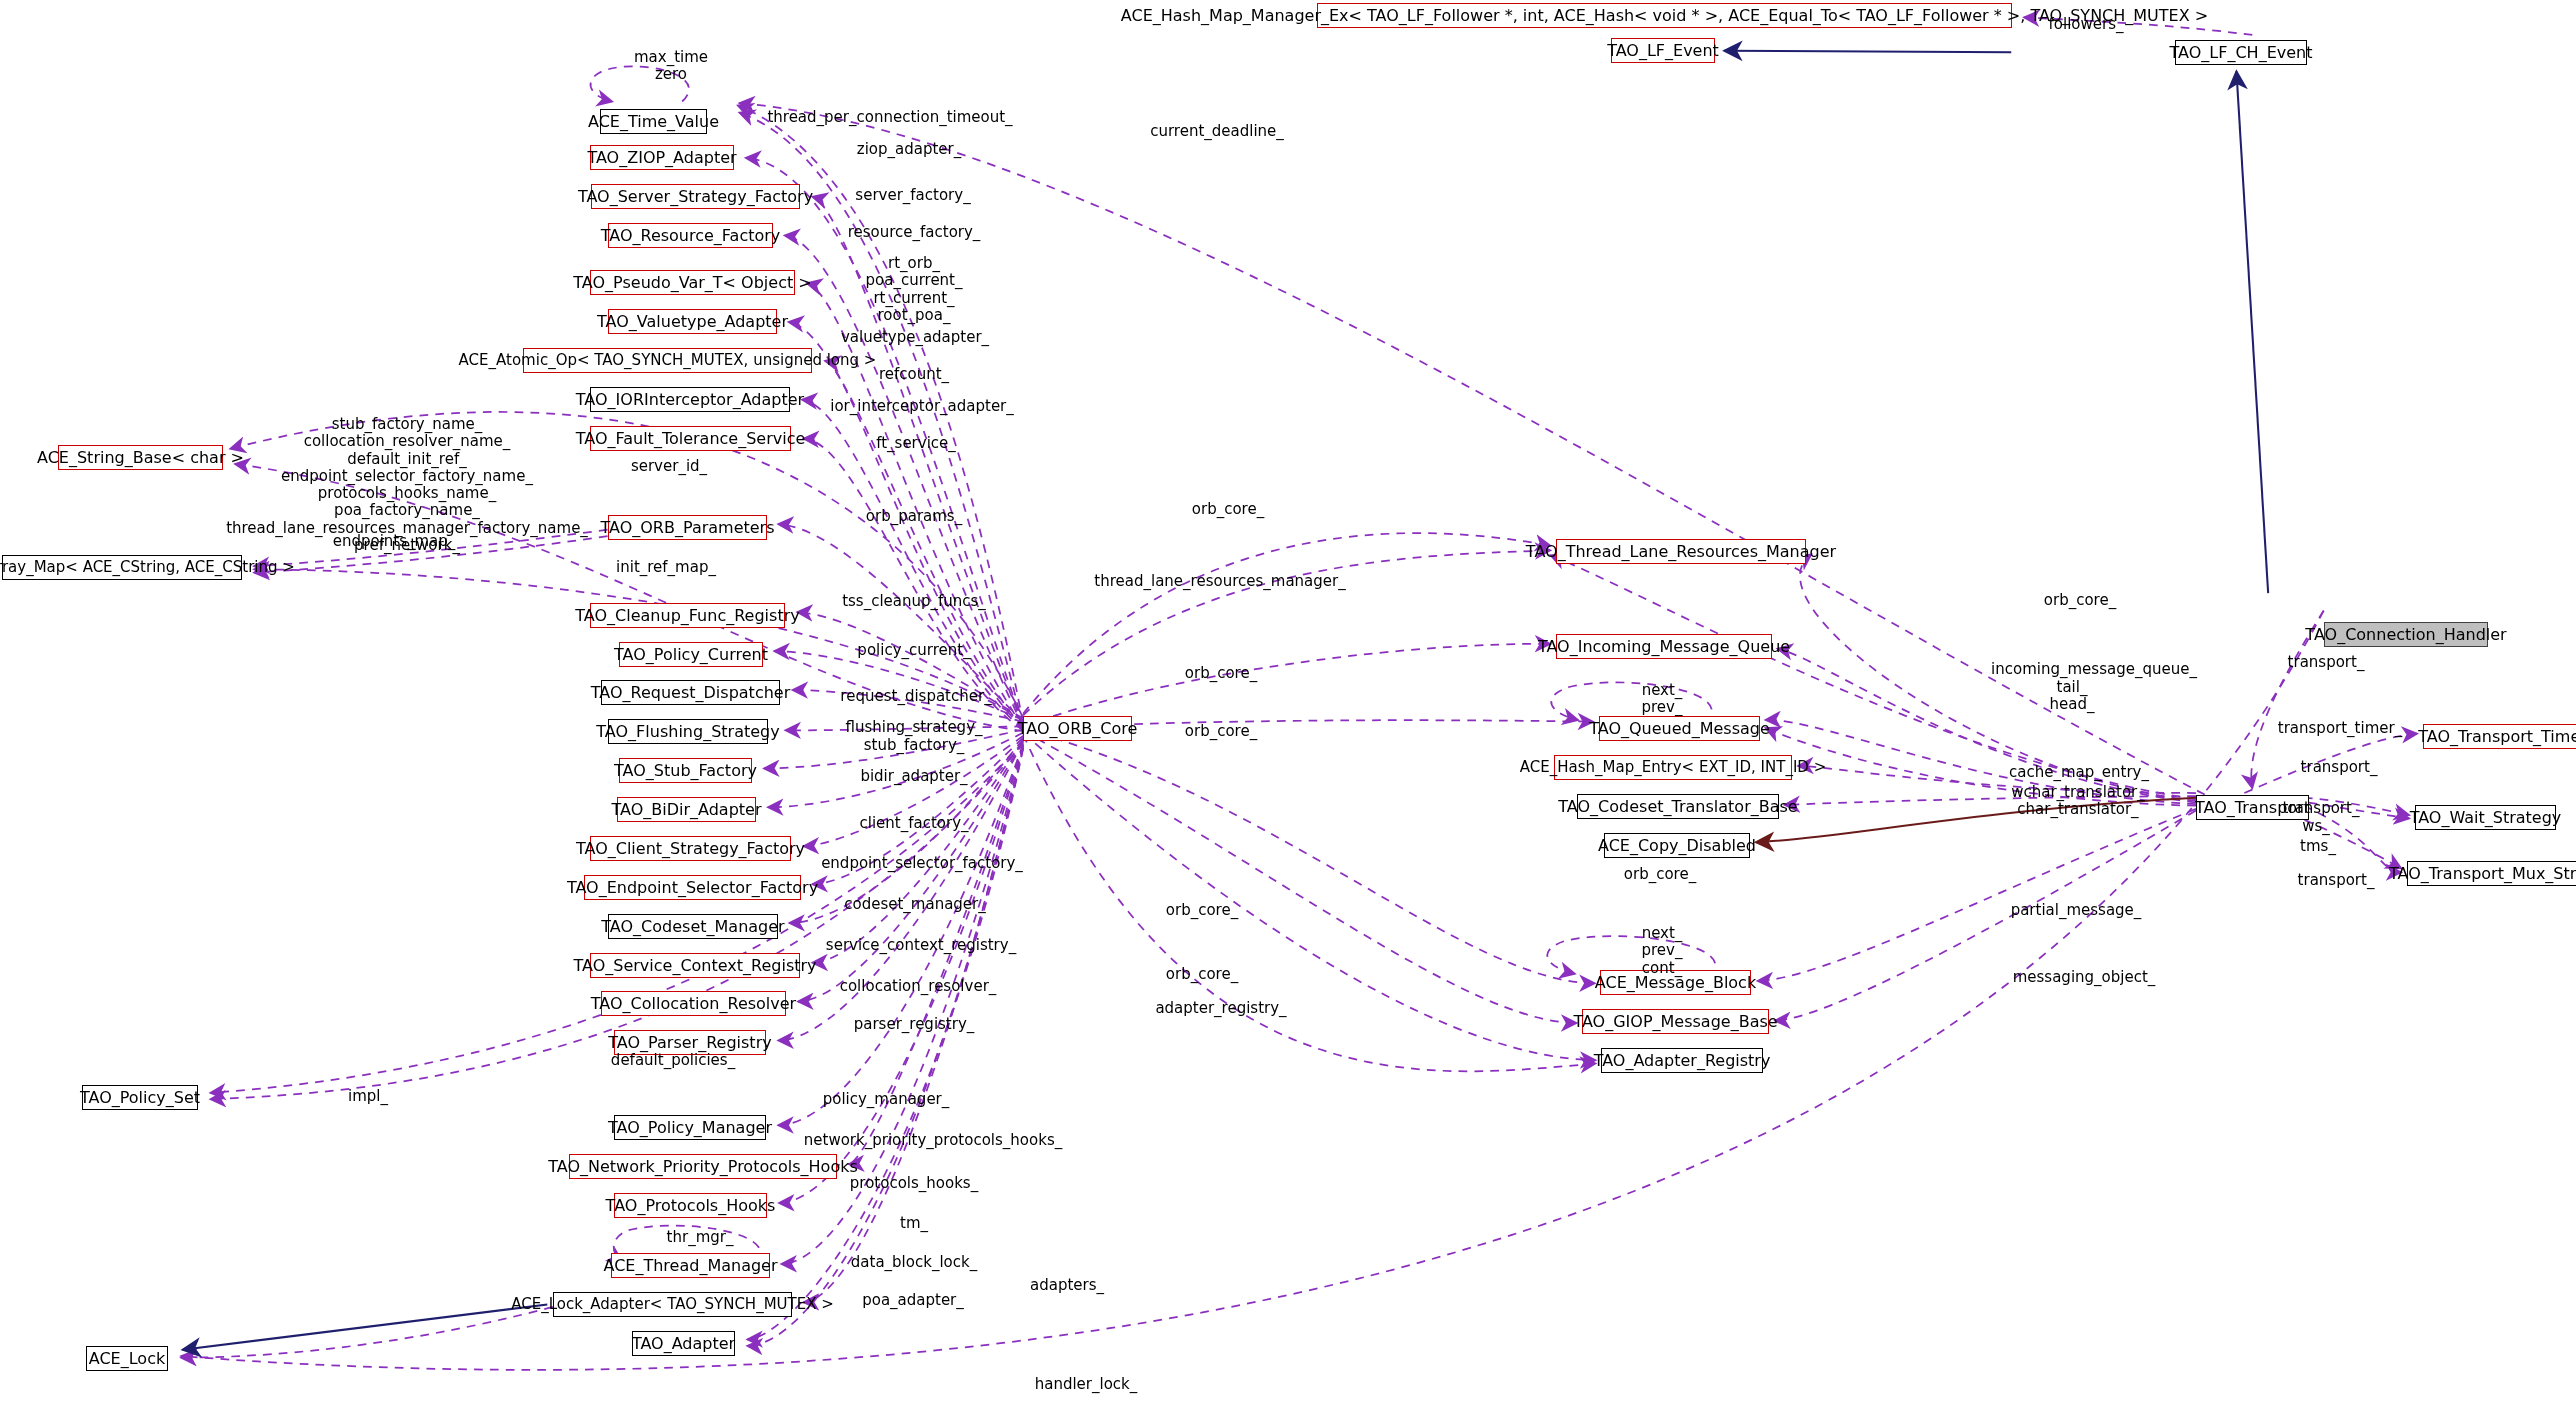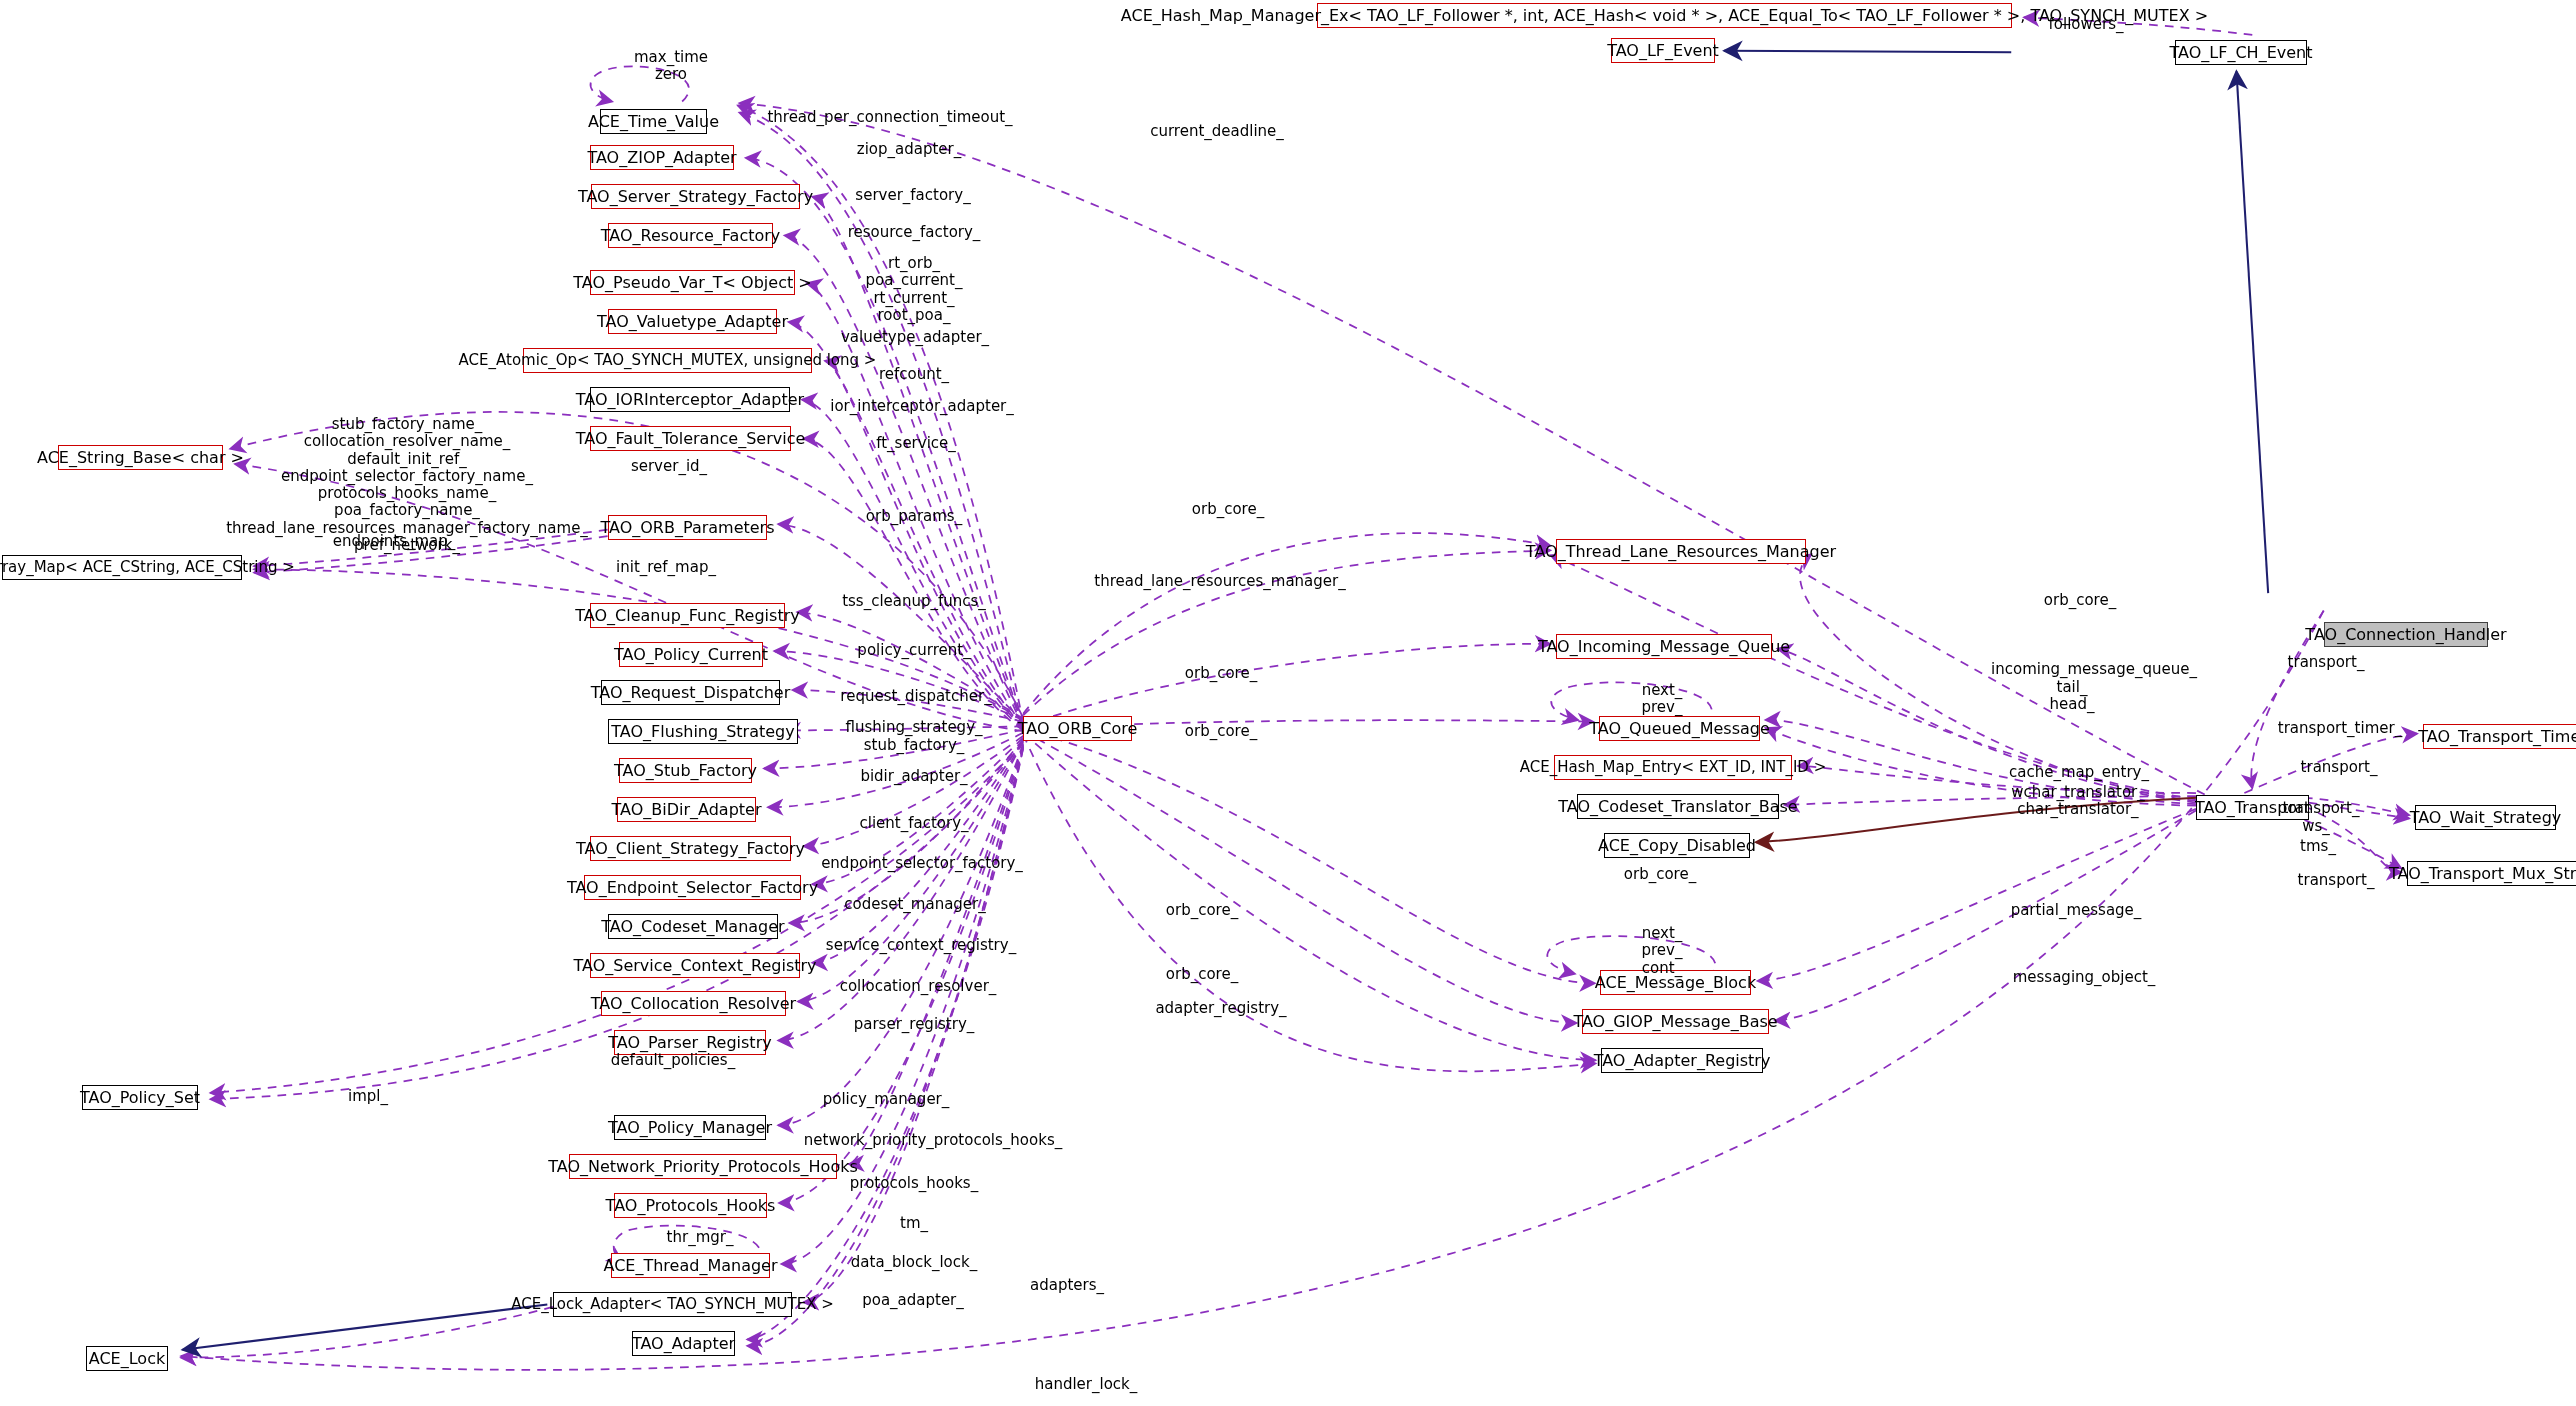--- a/index.html
+++ b/index.html
@@ -173,21 +173,21 @@
   <div class="node red" style="left:608px;top:309px;width:169px;height:25px;">TAO_Valuetype_Adapter</div>
   <div class="node red" style="left:523px;top:348px;width:289px;height:25px;font-size:15px;">ACE_Atomic_Op&lt; TAO_SYNCH_MUTEX, unsigned long &gt;</div>
   <div class="node" style="left:590px;top:387px;width:200px;height:25px;">TAO_IORInterceptor_Adapter</div>
   <div class="node red" style="left:590px;top:426px;width:201px;height:25px;">TAO_Fault_Tolerance_Service</div>
   <div class="node red" style="left:58px;top:445px;width:165px;height:25px;">ACE_String_Base&lt; char &gt;</div>
   <div class="node red" style="left:608px;top:515px;width:159px;height:25px;">TAO_ORB_Parameters</div>
   <div class="node" style="left:1.6px;top:555px;width:240px;height:25px;font-size:15px;">ACE_Array_Map&lt; ACE_CString, ACE_CString &gt;</div>
   <div class="node red" style="left:590px;top:603px;width:195px;height:25px;">TAO_Cleanup_Func_Registry</div>
   <div class="node red" style="left:619px;top:642px;width:144px;height:25px;">TAO_Policy_Current</div>
   <div class="node" style="left:601px;top:680px;width:179px;height:25px;">TAO_Request_Dispatcher</div>
-  <div class="node" style="left:608px;top:719px;width:190px;height:25px;">TAO_Flushing_Strategy</div>
+  <div class="node" style="left:608px;top:719px;width:160px;height:25px;">TAO_Flushing_Strategy</div>
   <div class="node red" style="left:619px;top:758px;width:133px;height:25px;">TAO_Stub_Factory</div>
   <div class="node red" style="left:617px;top:797px;width:139px;height:25px;">TAO_BiDir_Adapter</div>
   <div class="node red" style="left:590px;top:836px;width:201px;height:25px;">TAO_Client_Strategy_Factory</div>
   <div class="node red" style="left:584px;top:875px;width:217px;height:25px;">TAO_Endpoint_Selector_Factory</div>
   <div class="node" style="left:608px;top:914px;width:170px;height:25px;">TAO_Codeset_Manager</div>
   <div class="node red" style="left:590px;top:953px;width:210px;height:25px;">TAO_Service_Context_Registry</div>
   <div class="node red" style="left:601px;top:991px;width:185px;height:25px;">TAO_Collocation_Resolver</div>
   <div class="node red" style="left:614px;top:1030px;width:152px;height:25px;">TAO_Parser_Registry</div>
   <div class="node" style="left:82px;top:1085px;width:116px;height:25px;">TAO_Policy_Set</div>
   <div class="node" style="left:614px;top:1115px;width:152px;height:25px;">TAO_Policy_Manager</div>

